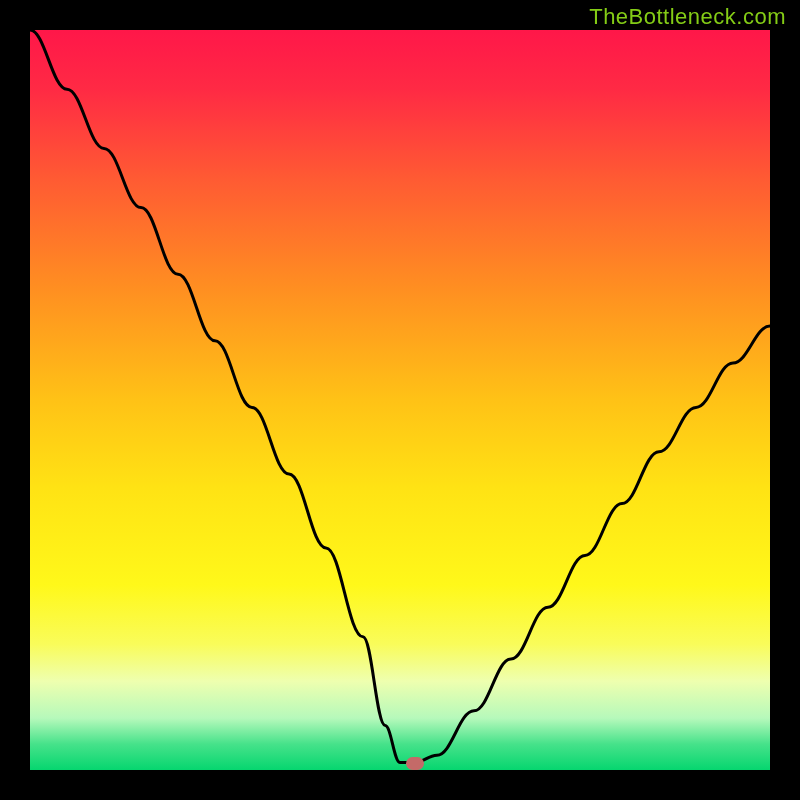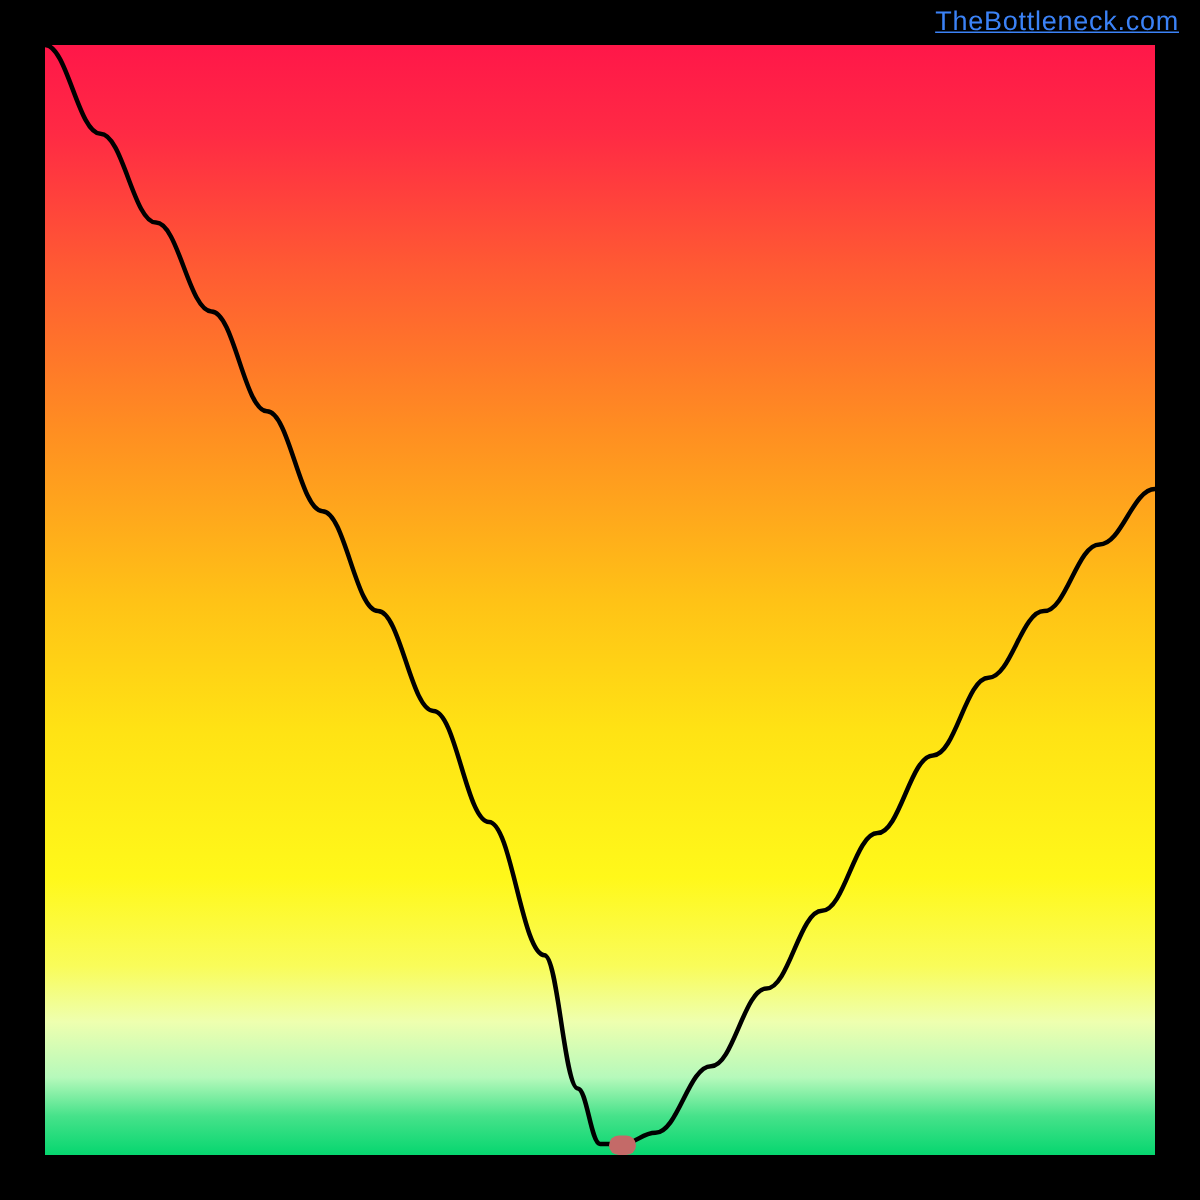--- a/index.html
+++ b/index.html
@@ -14,26 +14,25 @@
   .frame {
     position: relative;
     width: 800px;
     height: 800px;
     background: #000;
   }
   .watermark {
     position: absolute;
     top: 4px;
     right: 14px;
-    color: #3b82f6;
-    font-size: 18px;
+    color: #84cc16;
+    font-size: 22px;
     font-weight: 500;
     letter-spacing: 0.5px;
     z-index: 5;
-    text-decoration: underline;
   }
   .plot {
     position: absolute;
     left: 30px;
     top: 30px;
     width: 740px;
     height: 740px;
   }
   .plot svg {
     width: 740px;

